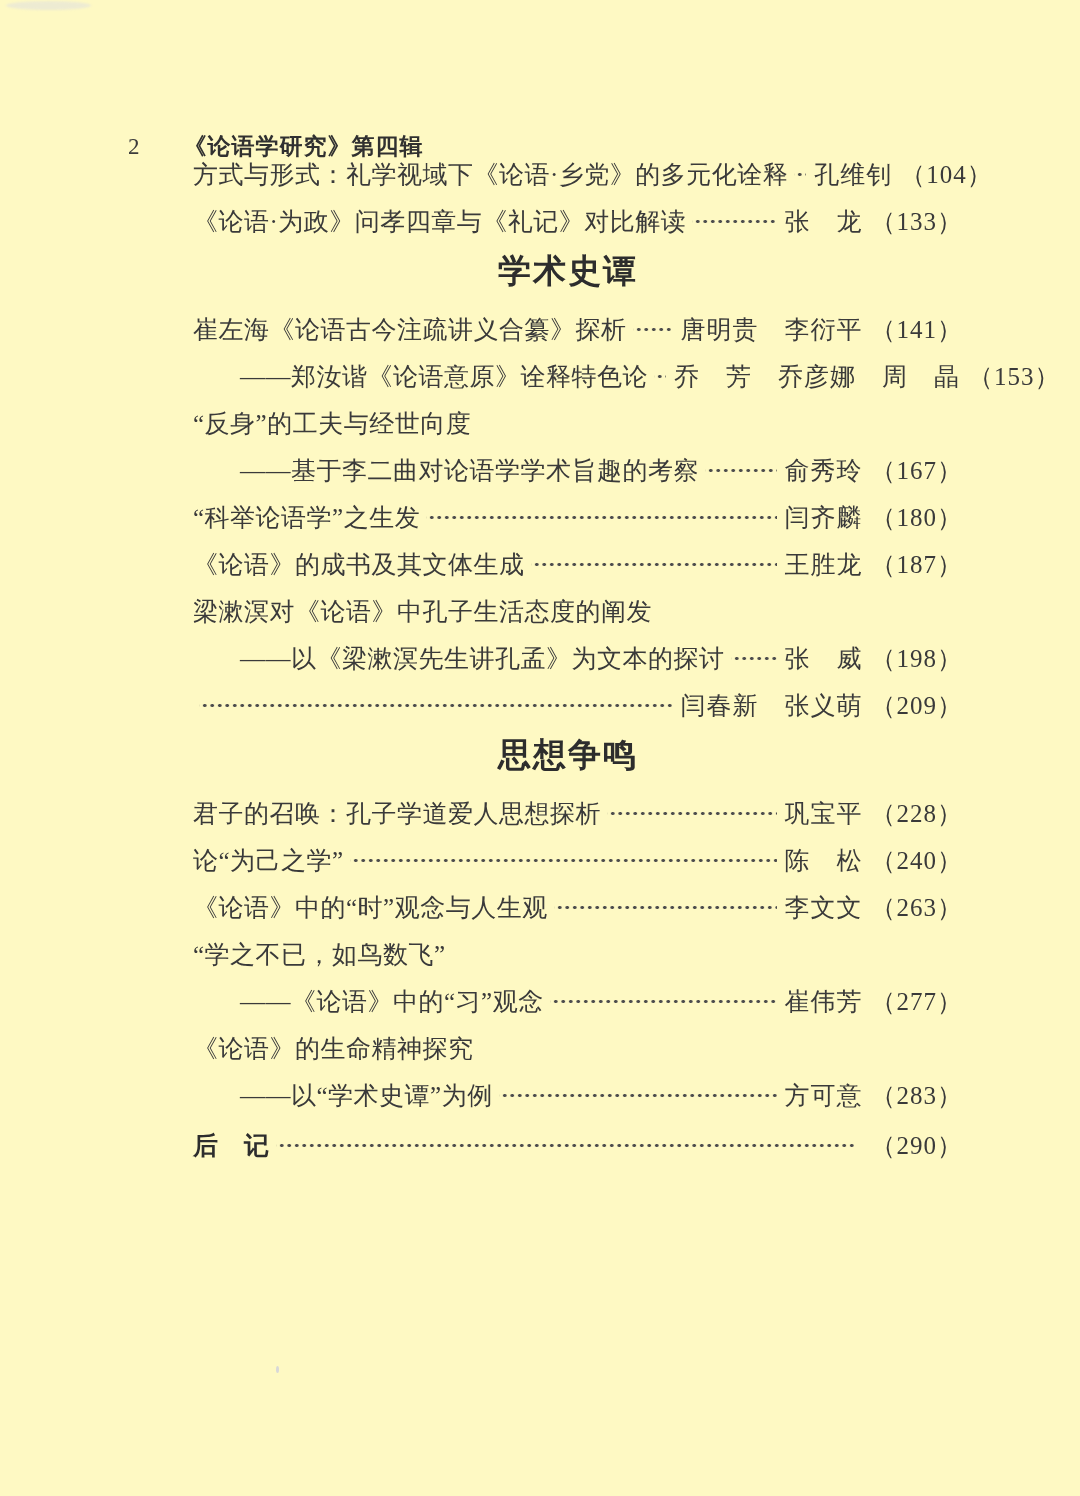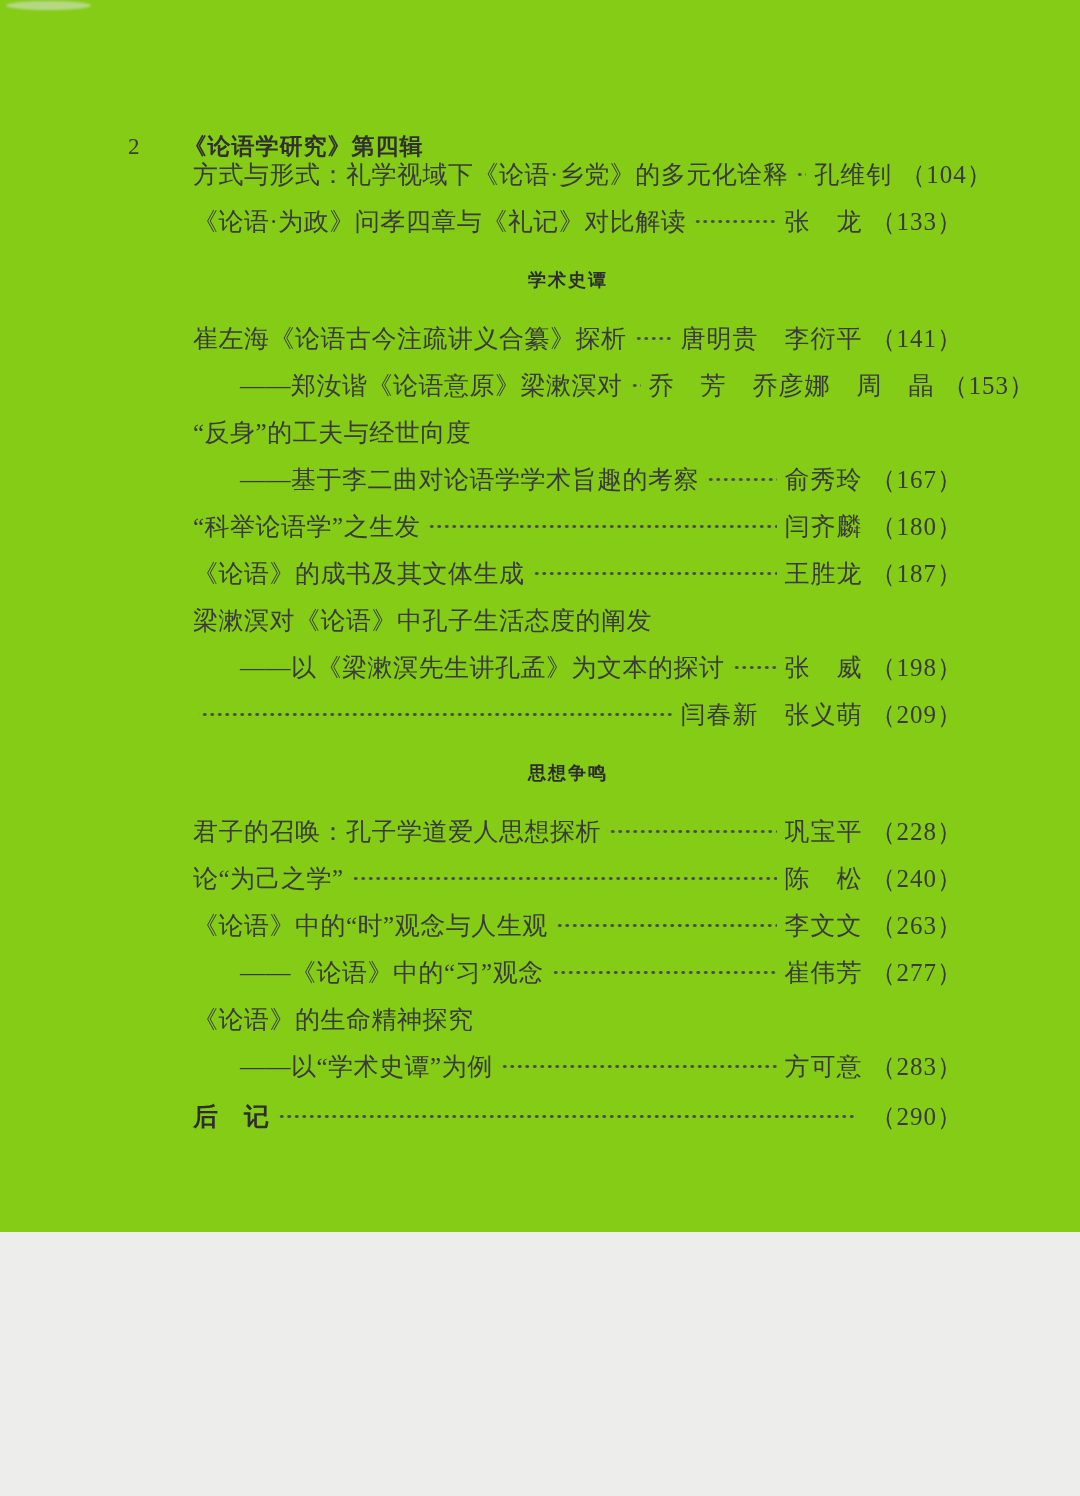--- a/index.html
+++ b/index.html
@@ -1,21 +1,21 @@
 <!DOCTYPE html>
 <html><head>
 <meta charset="utf-8">
 <style>
   * { margin: 0; padding: 0; box-sizing: border-box; }
   html, body { background: #ededec; }
   .page {
     position: relative;
     width: 1080px;
-    height: 1232px;
-    background: #84cc16;
+    height: 1496px;
+    background: #fef9c3;
     overflow: hidden;
     font-family: "Liberation Serif", "DejaVu Serif", serif;
     color: #3a3a3a;
   }
   
   .smudge {
     position: absolute;
     left: 6px; top: 1px;
     width: 85px; height: 9px;
     border-radius: 50%;
@@ -74,26 +74,26 @@
     background-image: radial-gradient(circle, #4c4c4c 1.5px, rgba(0,0,0,0) 1.9px);
     background-size: 7.5px 29px;
     background-repeat: repeat-x;
     background-position: 2px center;
   }
   .a { flex: 0 0 auto; letter-spacing: 1px; }
   .p { flex: 0 0 auto; margin-left: 8px; letter-spacing: 1px; }
   .section-heading {
     font-family: "Liberation Sans", "DejaVu Sans", sans-serif;
     font-weight: 700;
-    font-size: 18px;
+    font-size: 33px;
     line-height: 30px;
     color: #2d2d2d;
     text-align: center;
     letter-spacing: 2px;
-    margin: 29px 0 29px -20px;
+    margin: 20px 0 29px -20px;
   }
   .back-row { margin-top: 21px; }
   .back-row .t {
     font-family: "Liberation Sans", "DejaVu Sans", sans-serif;
     font-weight: 700;
     color: #2d2d2d;
   }
 </style>
 </head>
 <body>
@@ -123,21 +123,21 @@
 
     <div class="section-heading">学术史谭</div>
 
     <div class="row">
       <span class="t">崔左海《论语古今注疏讲义合纂》探析</span>
       <span class="leader"></span>
       <span class="a">唐明贵　李衍平</span>
       <span class="p">（141）</span>
     </div>
     <div class="row indent">
-      <span class="t">——郑汝谐《论语意原》梁漱溟对</span>
+      <span class="t">——郑汝谐《论语意原》诠释特色论</span>
       <span class="leader"></span>
       <span class="a">乔　芳　乔彦娜　周　晶</span>
       <span class="p">（153）</span>
     </div>
     <div class="row">
       <span class="t">“反身”的工夫与经世向度</span>
     </div>
     <div class="row indent">
       <span class="t">——基于李二曲对论语学学术旨趣的考察</span>
       <span class="leader"></span>
@@ -184,20 +184,23 @@
       <span class="leader"></span>
       <span class="a">陈　松</span>
       <span class="p">（240）</span>
     </div>
     <div class="row">
       <span class="t">《论语》中的“时”观念与人生观</span>
       <span class="leader"></span>
       <span class="a">李文文</span>
       <span class="p">（263）</span>
     </div>
+    <div class="row">
+      <span class="t">“学之不已，如鸟数飞”</span>
+    </div>
     <div class="row indent">
       <span class="t">——《论语》中的“习”观念</span>
       <span class="leader"></span>
       <span class="a">崔伟芳</span>
       <span class="p">（277）</span>
     </div>
     <div class="row">
       <span class="t">《论语》的生命精神探究</span>
     </div>
     <div class="row indent">

